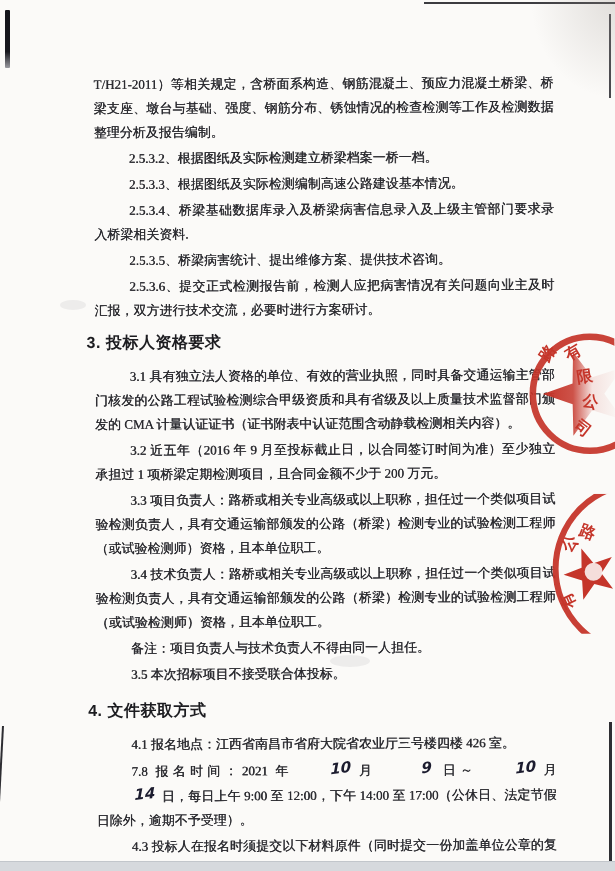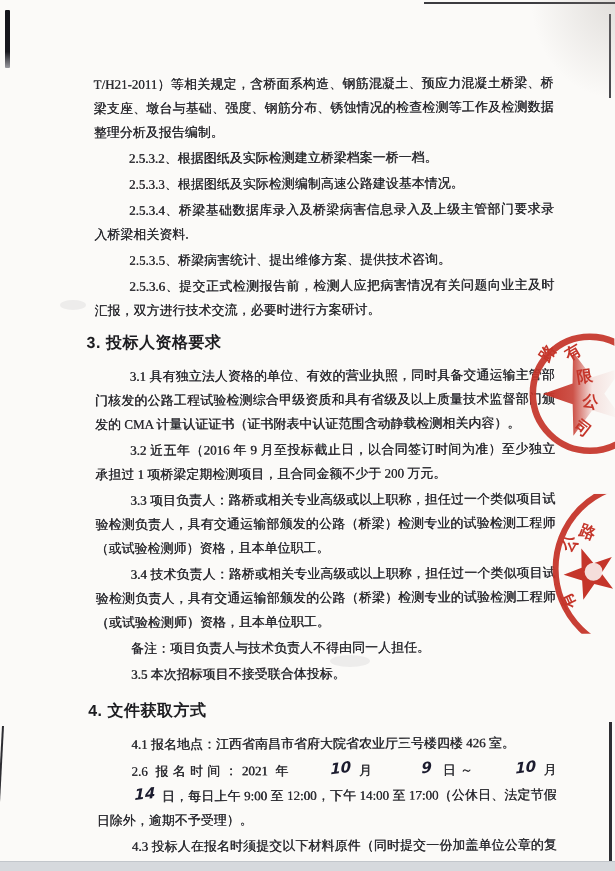--- a/index.html
+++ b/index.html
@@ -62,21 +62,21 @@
     <p class="p-ind">3.2 近五年（2016 年 9 月至投标截止日，以合同签订时间为准）至少独立承担过 1 项桥梁定期检测项目，且合同金额不少于 200 万元。</p>
     <p class="p-ind">3.3 项目负责人：路桥或相关专业高级或以上职称，担任过一个类似项目试验检测负责人，具有交通运输部颁发的公路（桥梁）检测专业的试验检测工程师（或试验检测师）资格，且本单位职工。</p>
     <p class="p-ind">3.4 技术负责人：路桥或相关专业高级或以上职称，担任过一个类似项目试验检测负责人，具有交通运输部颁发的公路（桥梁）检测专业的试验检测工程师（或试验检测师）资格，且本单位职工。</p>
     <p class="p-ind">备注：项目负责人与技术负责人不得由同一人担任。</p>
     <p class="p-ind">3.5 本次招标项目不接受联合体投标。</p>
 
     <div class="heading heading2">4. 文件获取方式</div>
 
     <p class="p-ind">4.1 报名地点：江西省南昌市省府大院省农业厅三号楼四楼 426 室。</p>
 
-    <p class="p-ind"><span>2.6 报名时间：2021 年</span><span class="hw">10</span><span>月</span> <span class="hw">9</span> <span>日～</span><span class="hw">10</span><span>月</span> <span class="hw">14</span> <span>日，每日上午 9:00 至 12:00，下午 14:00 至 17:00（公休日、法定节假日除外，逾期不予受理）。</span></p>
+    <p class="p-ind"><span>7.8 报名时间：2021 年</span><span class="hw">10</span><span>月</span> <span class="hw">9</span> <span>日～</span><span class="hw">10</span><span>月</span> <span class="hw">14</span> <span>日，每日上午 9:00 至 12:00，下午 14:00 至 17:00（公休日、法定节假日除外，逾期不予受理）。</span></p>
 
     <p class="p-ind">4.3 投标人在报名时须提交以下材料原件（同时提交一份加盖单位公章的复印件）：</p>
   </div>
 
   <div class="seal seal-top">
     <svg width="100" height="150" viewBox="0 0 100 150">
       <defs>
         <linearGradient id="starFade" x1="0" y1="0" x2="1" y2="0">
           <stop offset="0" stop-color="#c5352a"></stop>
           <stop offset="0.38" stop-color="#c5352a" stop-opacity="0.85"></stop>

